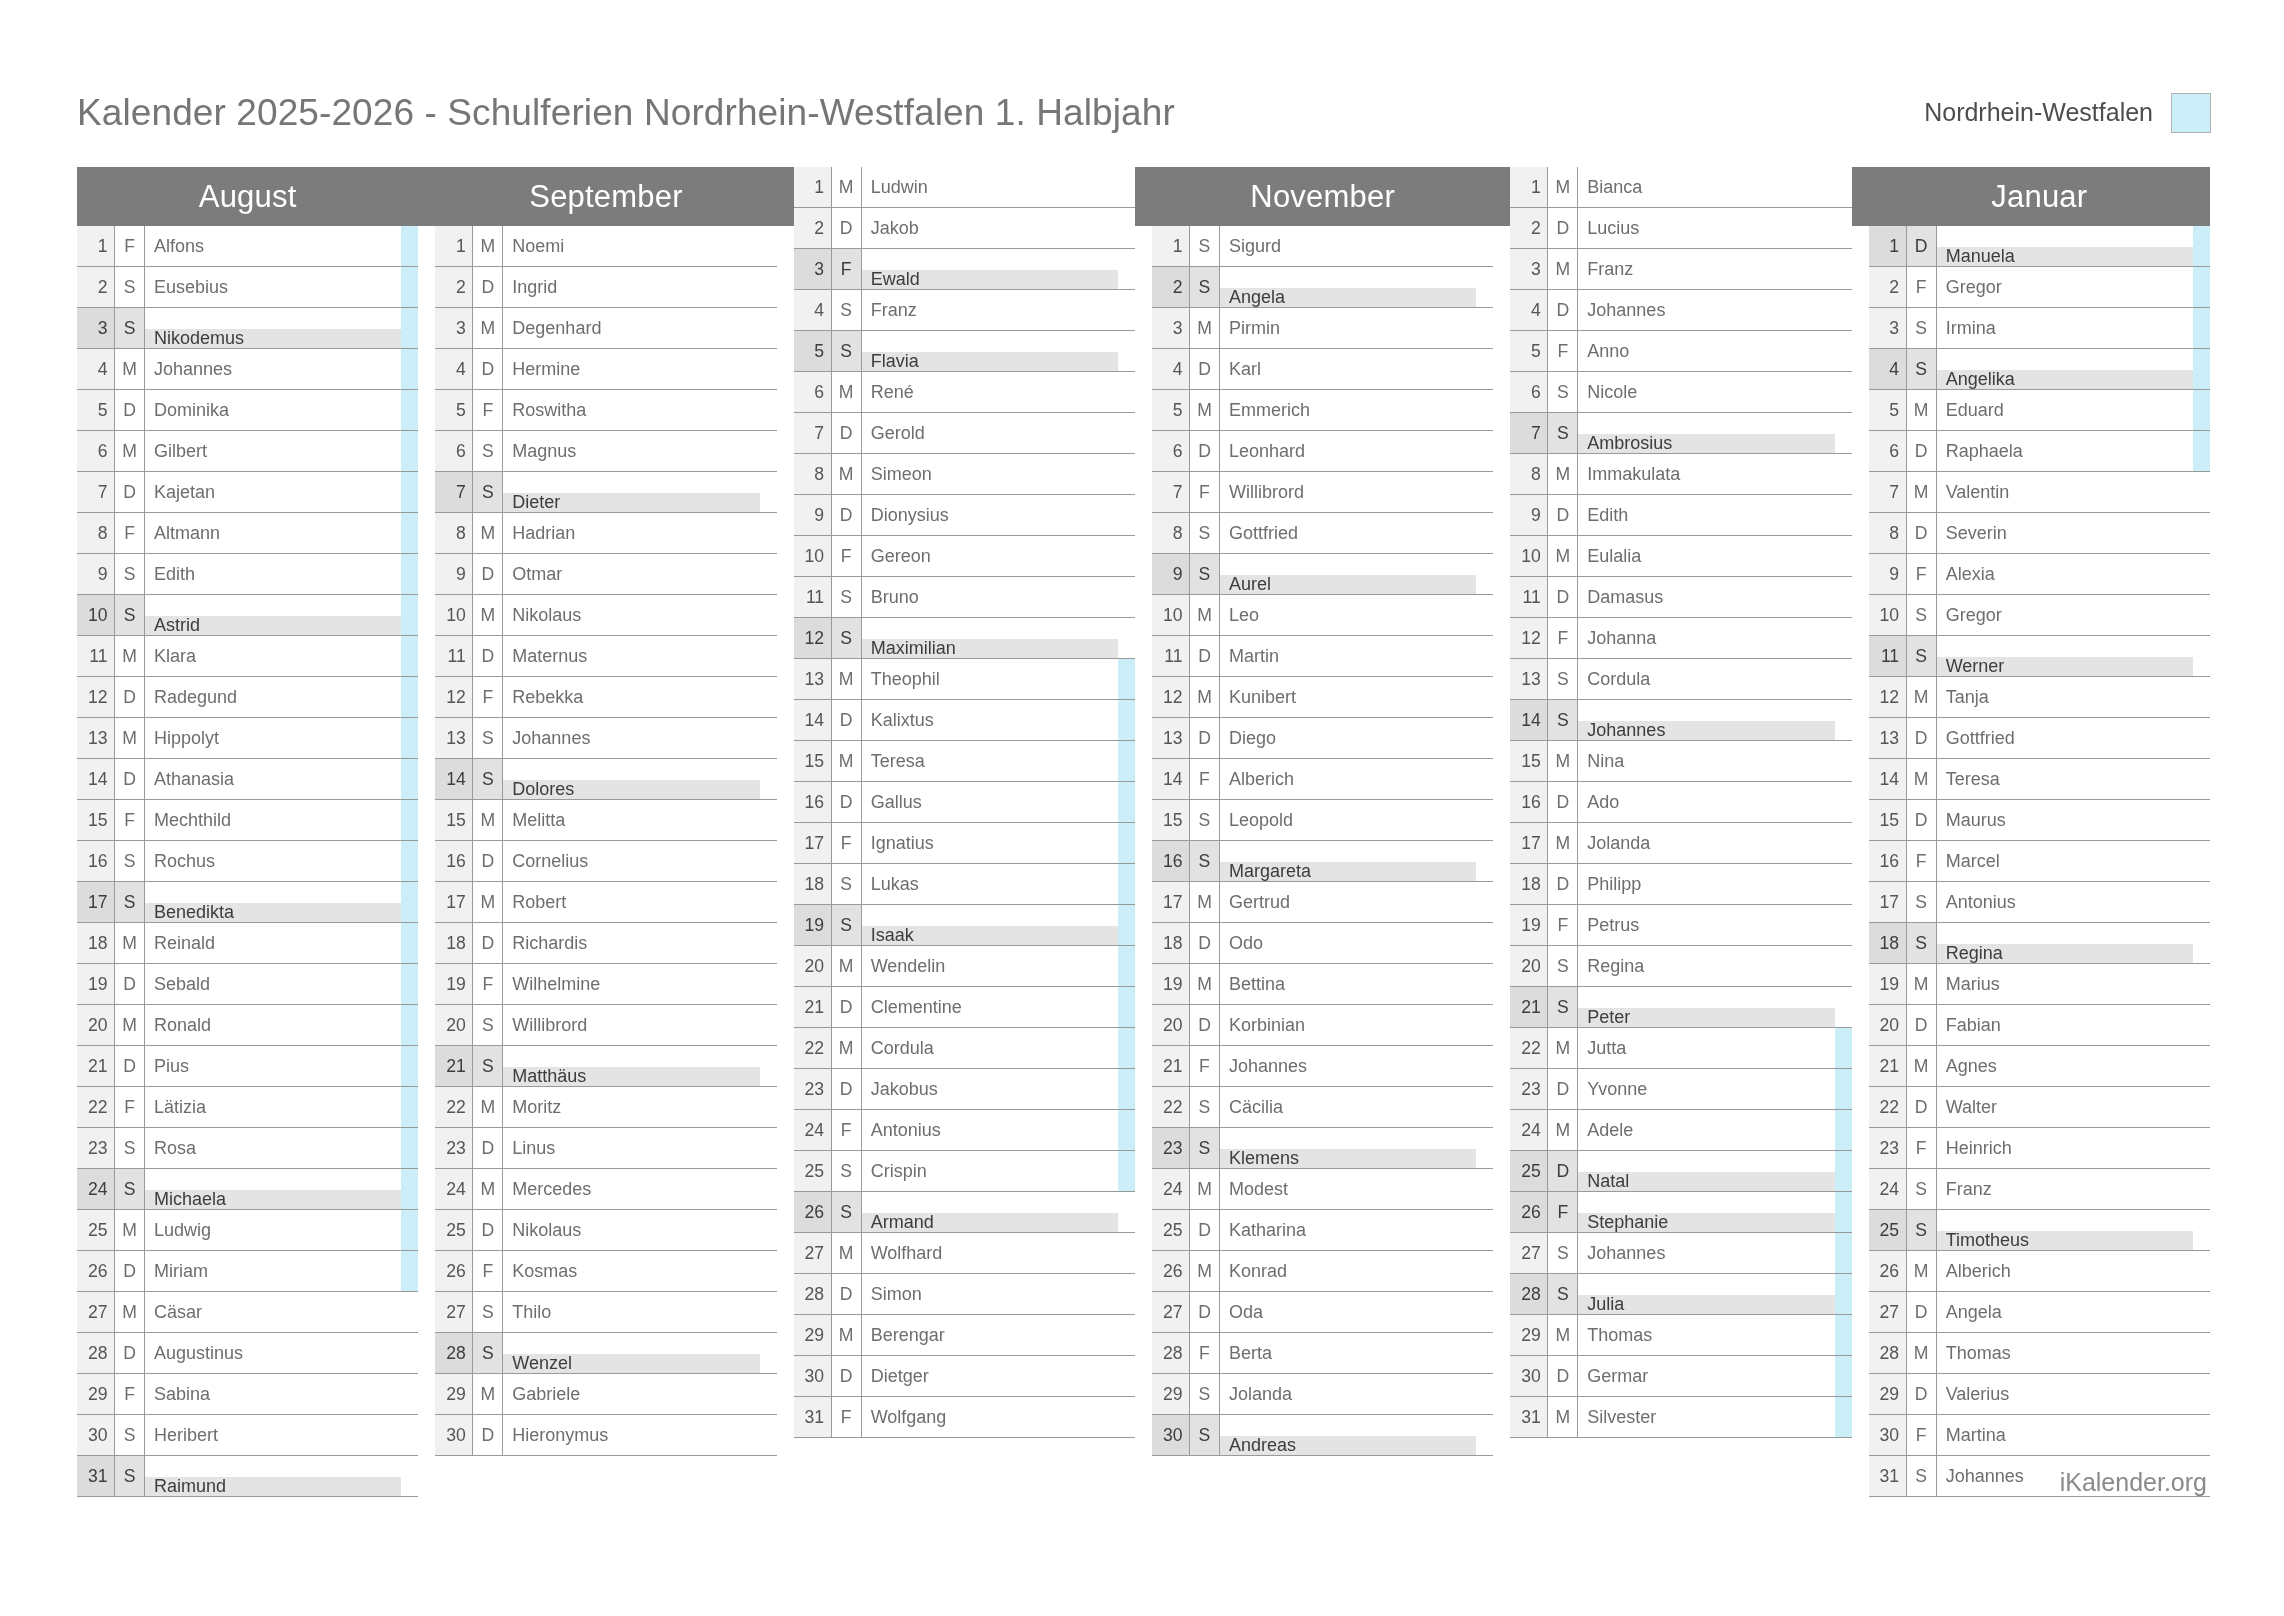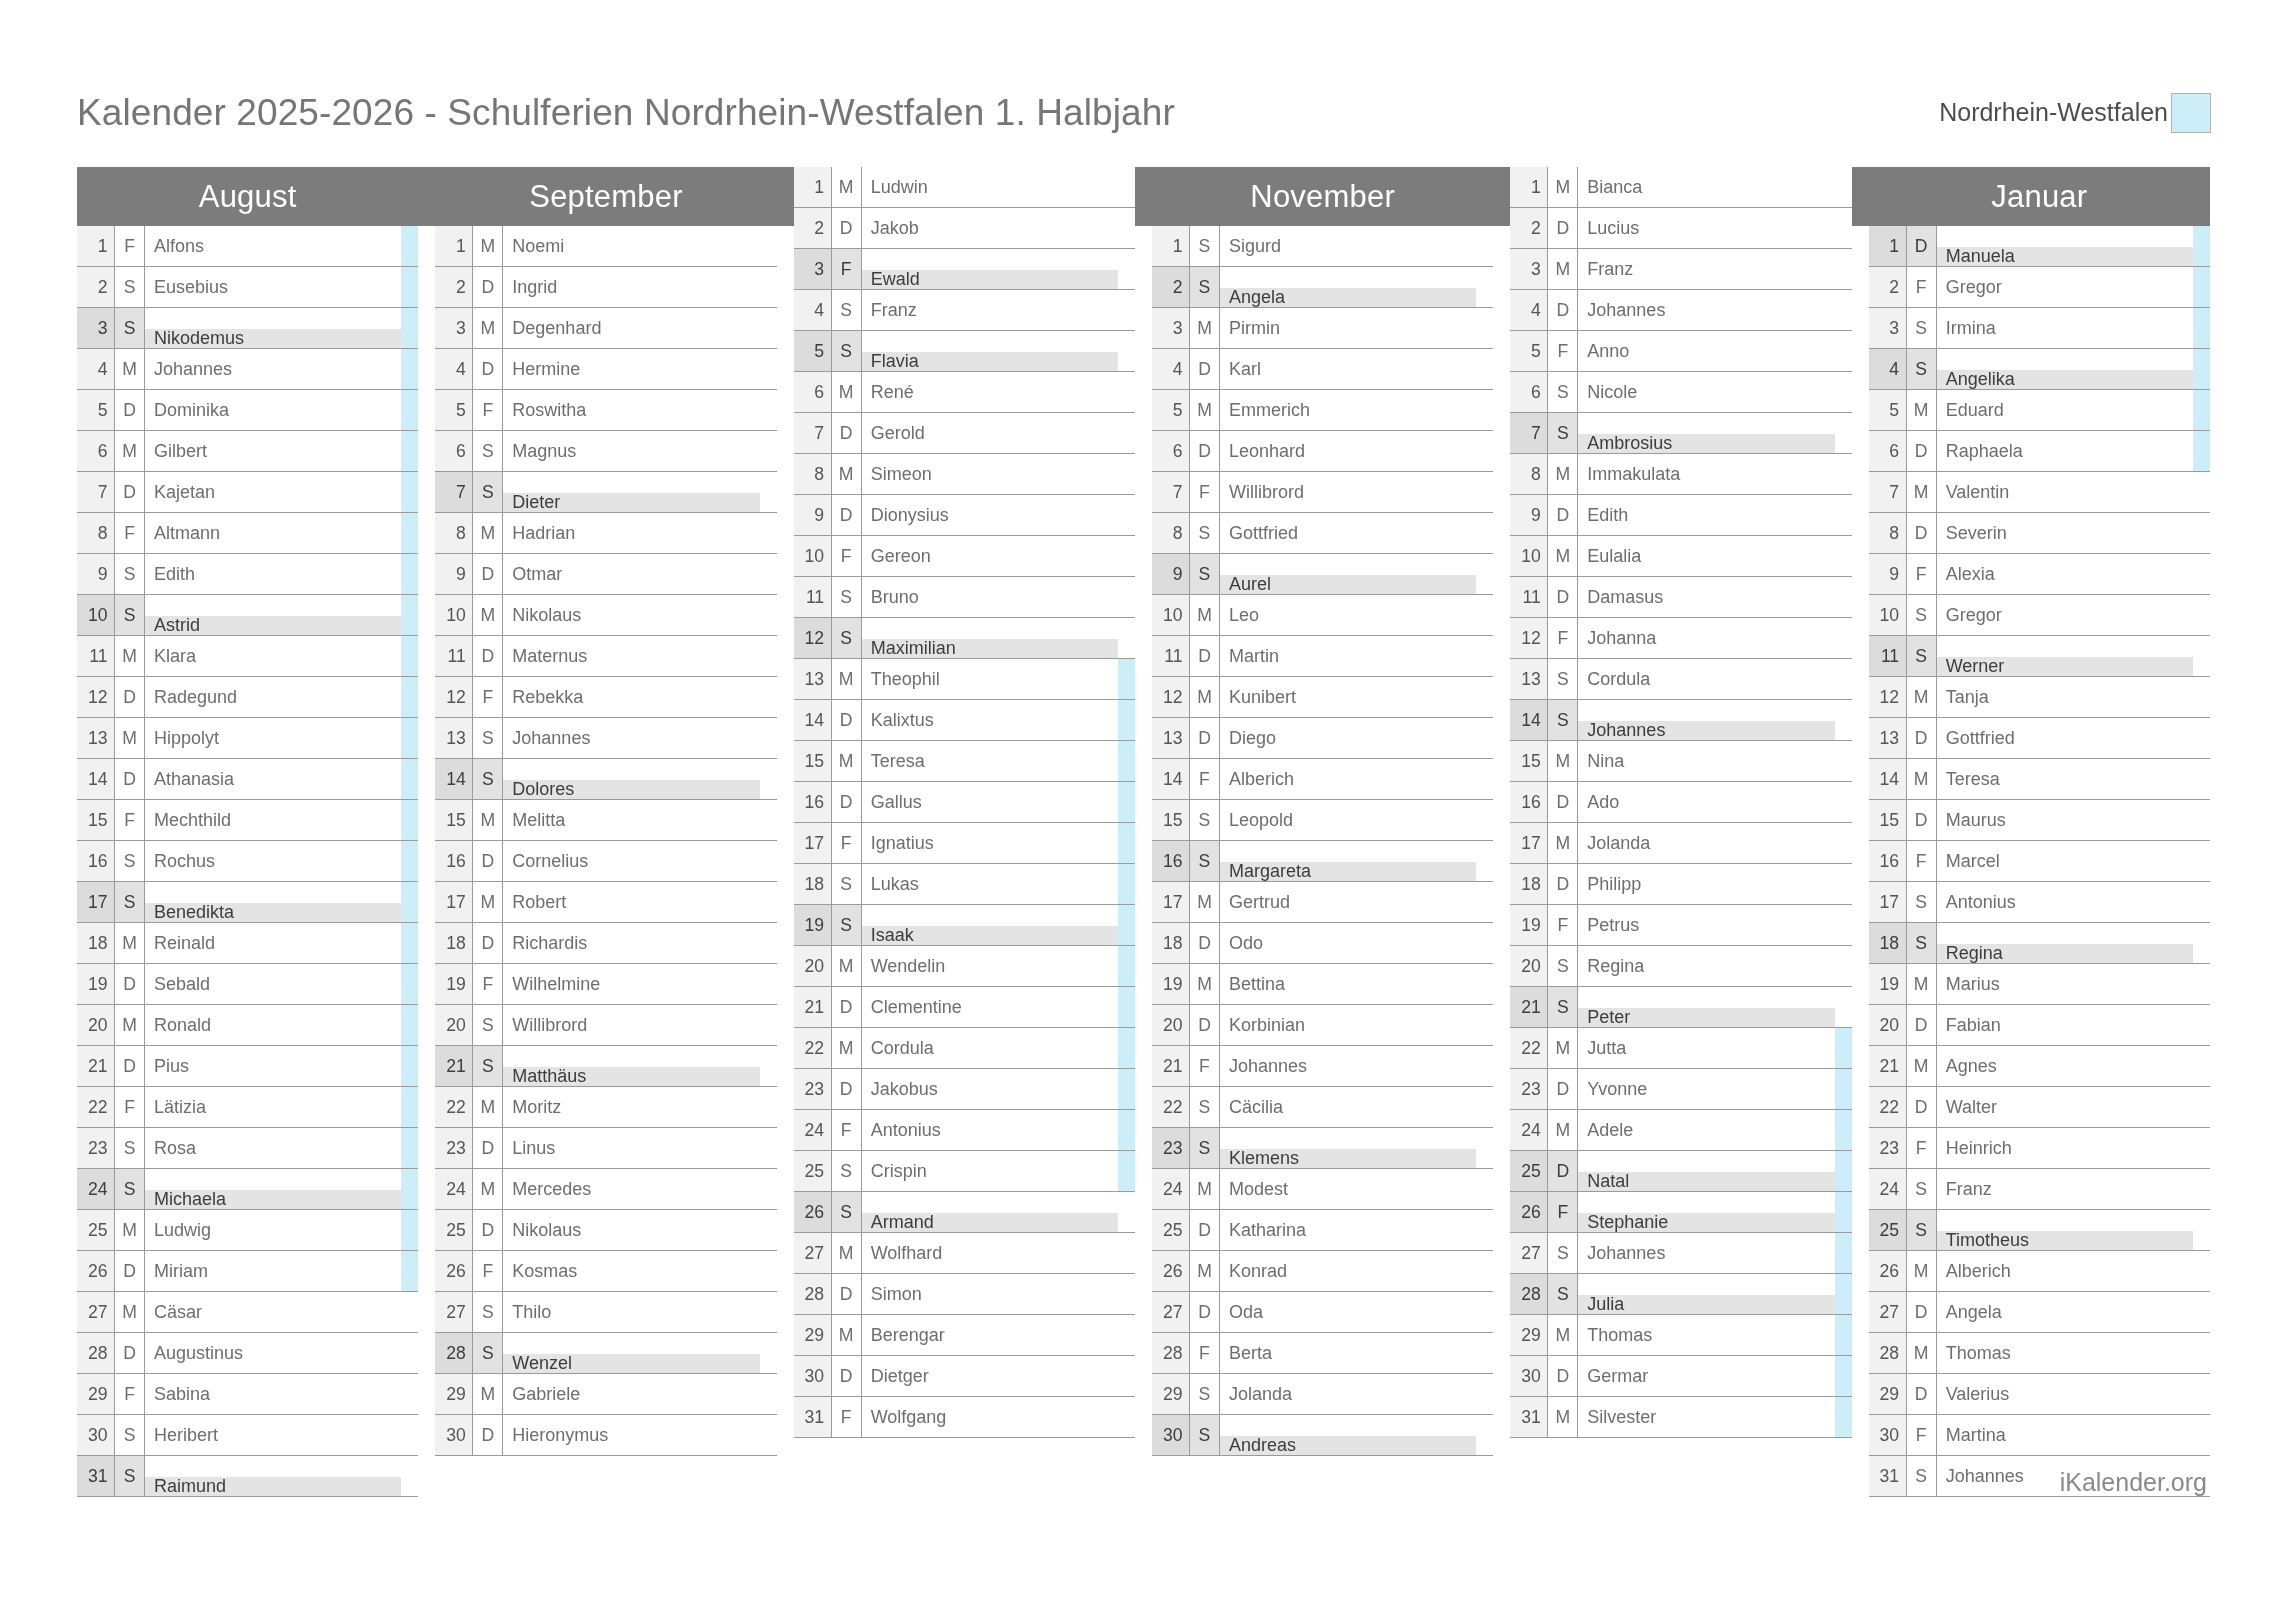--- a/index.html
+++ b/index.html
@@ -37,21 +37,21 @@
   .page-title {
     font-size: 37px;
     font-weight: normal;
     color: #767676;
     letter-spacing: 0.1px;
     white-space: nowrap;
   }
   .region-legend {
     display: flex;
     align-items: center;
-    gap: 3px;
+    gap: 18px;
     white-space: nowrap;
   }
   .region-legend-label {
     font-size: 25px;
     color: #4d4d4d;
   }
   .region-legend-swatch {
     width: 40px;
     height: 40px;
     background: #cceef8;

